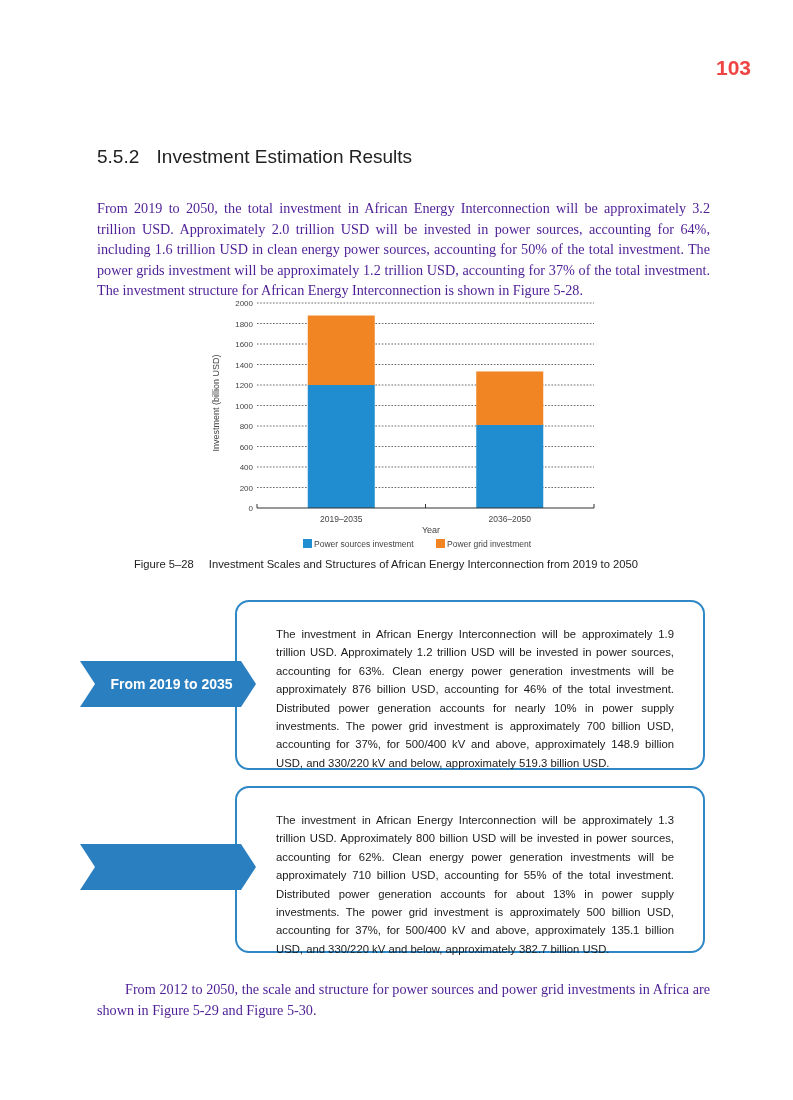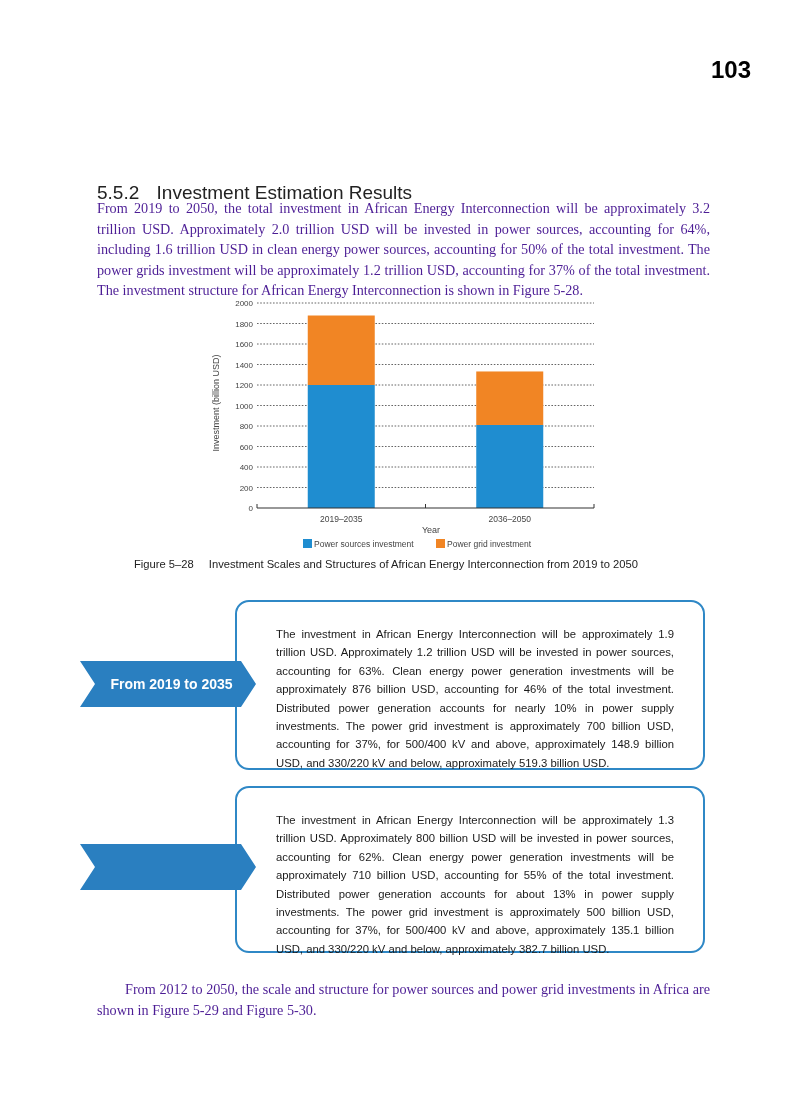--- a/index.html
+++ b/index.html
@@ -1,18 +1,18 @@
 <!DOCTYPE html>
 <html><head>
 <meta charset="utf-8">
 <style>
   html, body { margin: 0; padding: 0; background: #ffffff; }
   body { width: 793px; height: 1100px; position: relative; overflow: hidden; }
-  .page-number { position: absolute; right: 42px; top: 56px; font-family: "Liberation Sans", sans-serif; font-weight: bold; font-size: 24px; color: #000000; }
-  .section-title { position: absolute; left: 97px; top: 146px; font-family: "Liberation Sans", sans-serif; font-size: 19px; color: #222; margin-top: 36px; }
+  .page-number { position: absolute; right: 42px; top: 56px; font-family: "Liberation Sans", sans-serif; font-weight: bold; font-size: 21px; color: #ef4444; }
+  .section-title { position: absolute; left: 97px; top: 146px; font-family: "Liberation Sans", sans-serif; font-size: 19px; color: #222; }
   .section-title .num { margin-right: 12px; }
   .para { position: absolute; left: 97px; width: 613px; font-family: "Liberation Serif", serif; font-size: 14.2px; line-height: 20.5px; color: #4c1d95; text-align: justify; }
   .para1 { top: 184px; }
   .para2 { top: 965px; text-indent: 28px; }
   #chart { position: absolute; left: 200px; top: 290px; }
   .fig-caption { position: absolute; left: 134px; top: 558px; font-family: "Liberation Sans", sans-serif; font-size: 11.2px; color: #222; white-space: nowrap; }
   .fig-caption .fignum { margin-right: 12px; }
   .box { position: absolute; left: 235px; width: 470px; border: 2px solid #2f88c6; border-radius: 14px; background: #fff; box-sizing: border-box; padding: 11px 17px 0 27px; }
   .box1 { top: 600px; height: 170px; }
   .box2 { top: 786px; height: 167px; }

